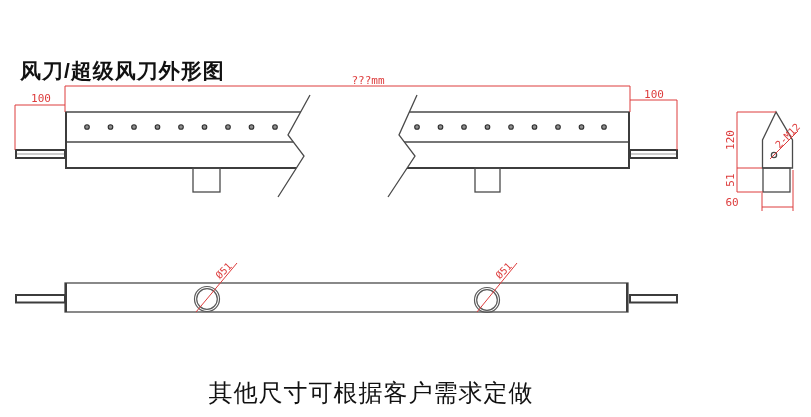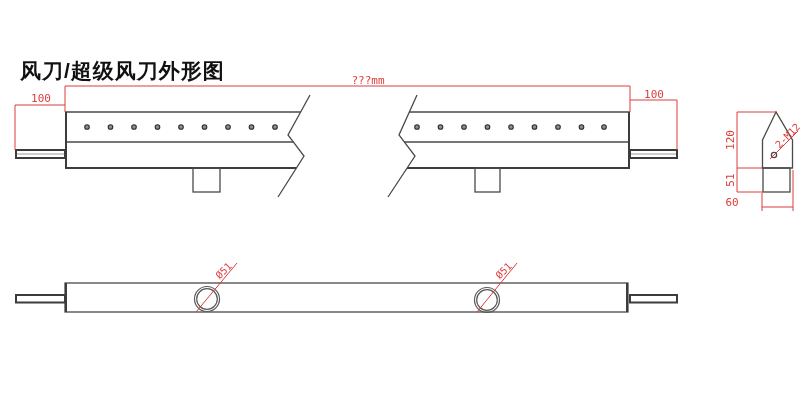--- a/index.html
+++ b/index.html
@@ -106,13 +106,14 @@
   <div class="label" style="left:654px; top:94px;">100</div>
 
   <div class="label rot90" style="left:730px; top:140px;">120</div>
   <div class="label rot90" style="left:730px; top:180px;">51</div>
   <div class="label" style="left:732px; top:202px;text-align:right;">60</div>
   <div class="label rot45 small" style="left:788px; top:136px;">2-M12</div>
 
   <div class="label rot45 small" style="left:224px; top:271px;">Ø51</div>
   <div class="label rot45 small" style="left:504px; top:271px;">Ø51</div>
 
+  <div class="note">其他尺寸可根据客户需求定做</div>
 </div>
 
 </body></html>

